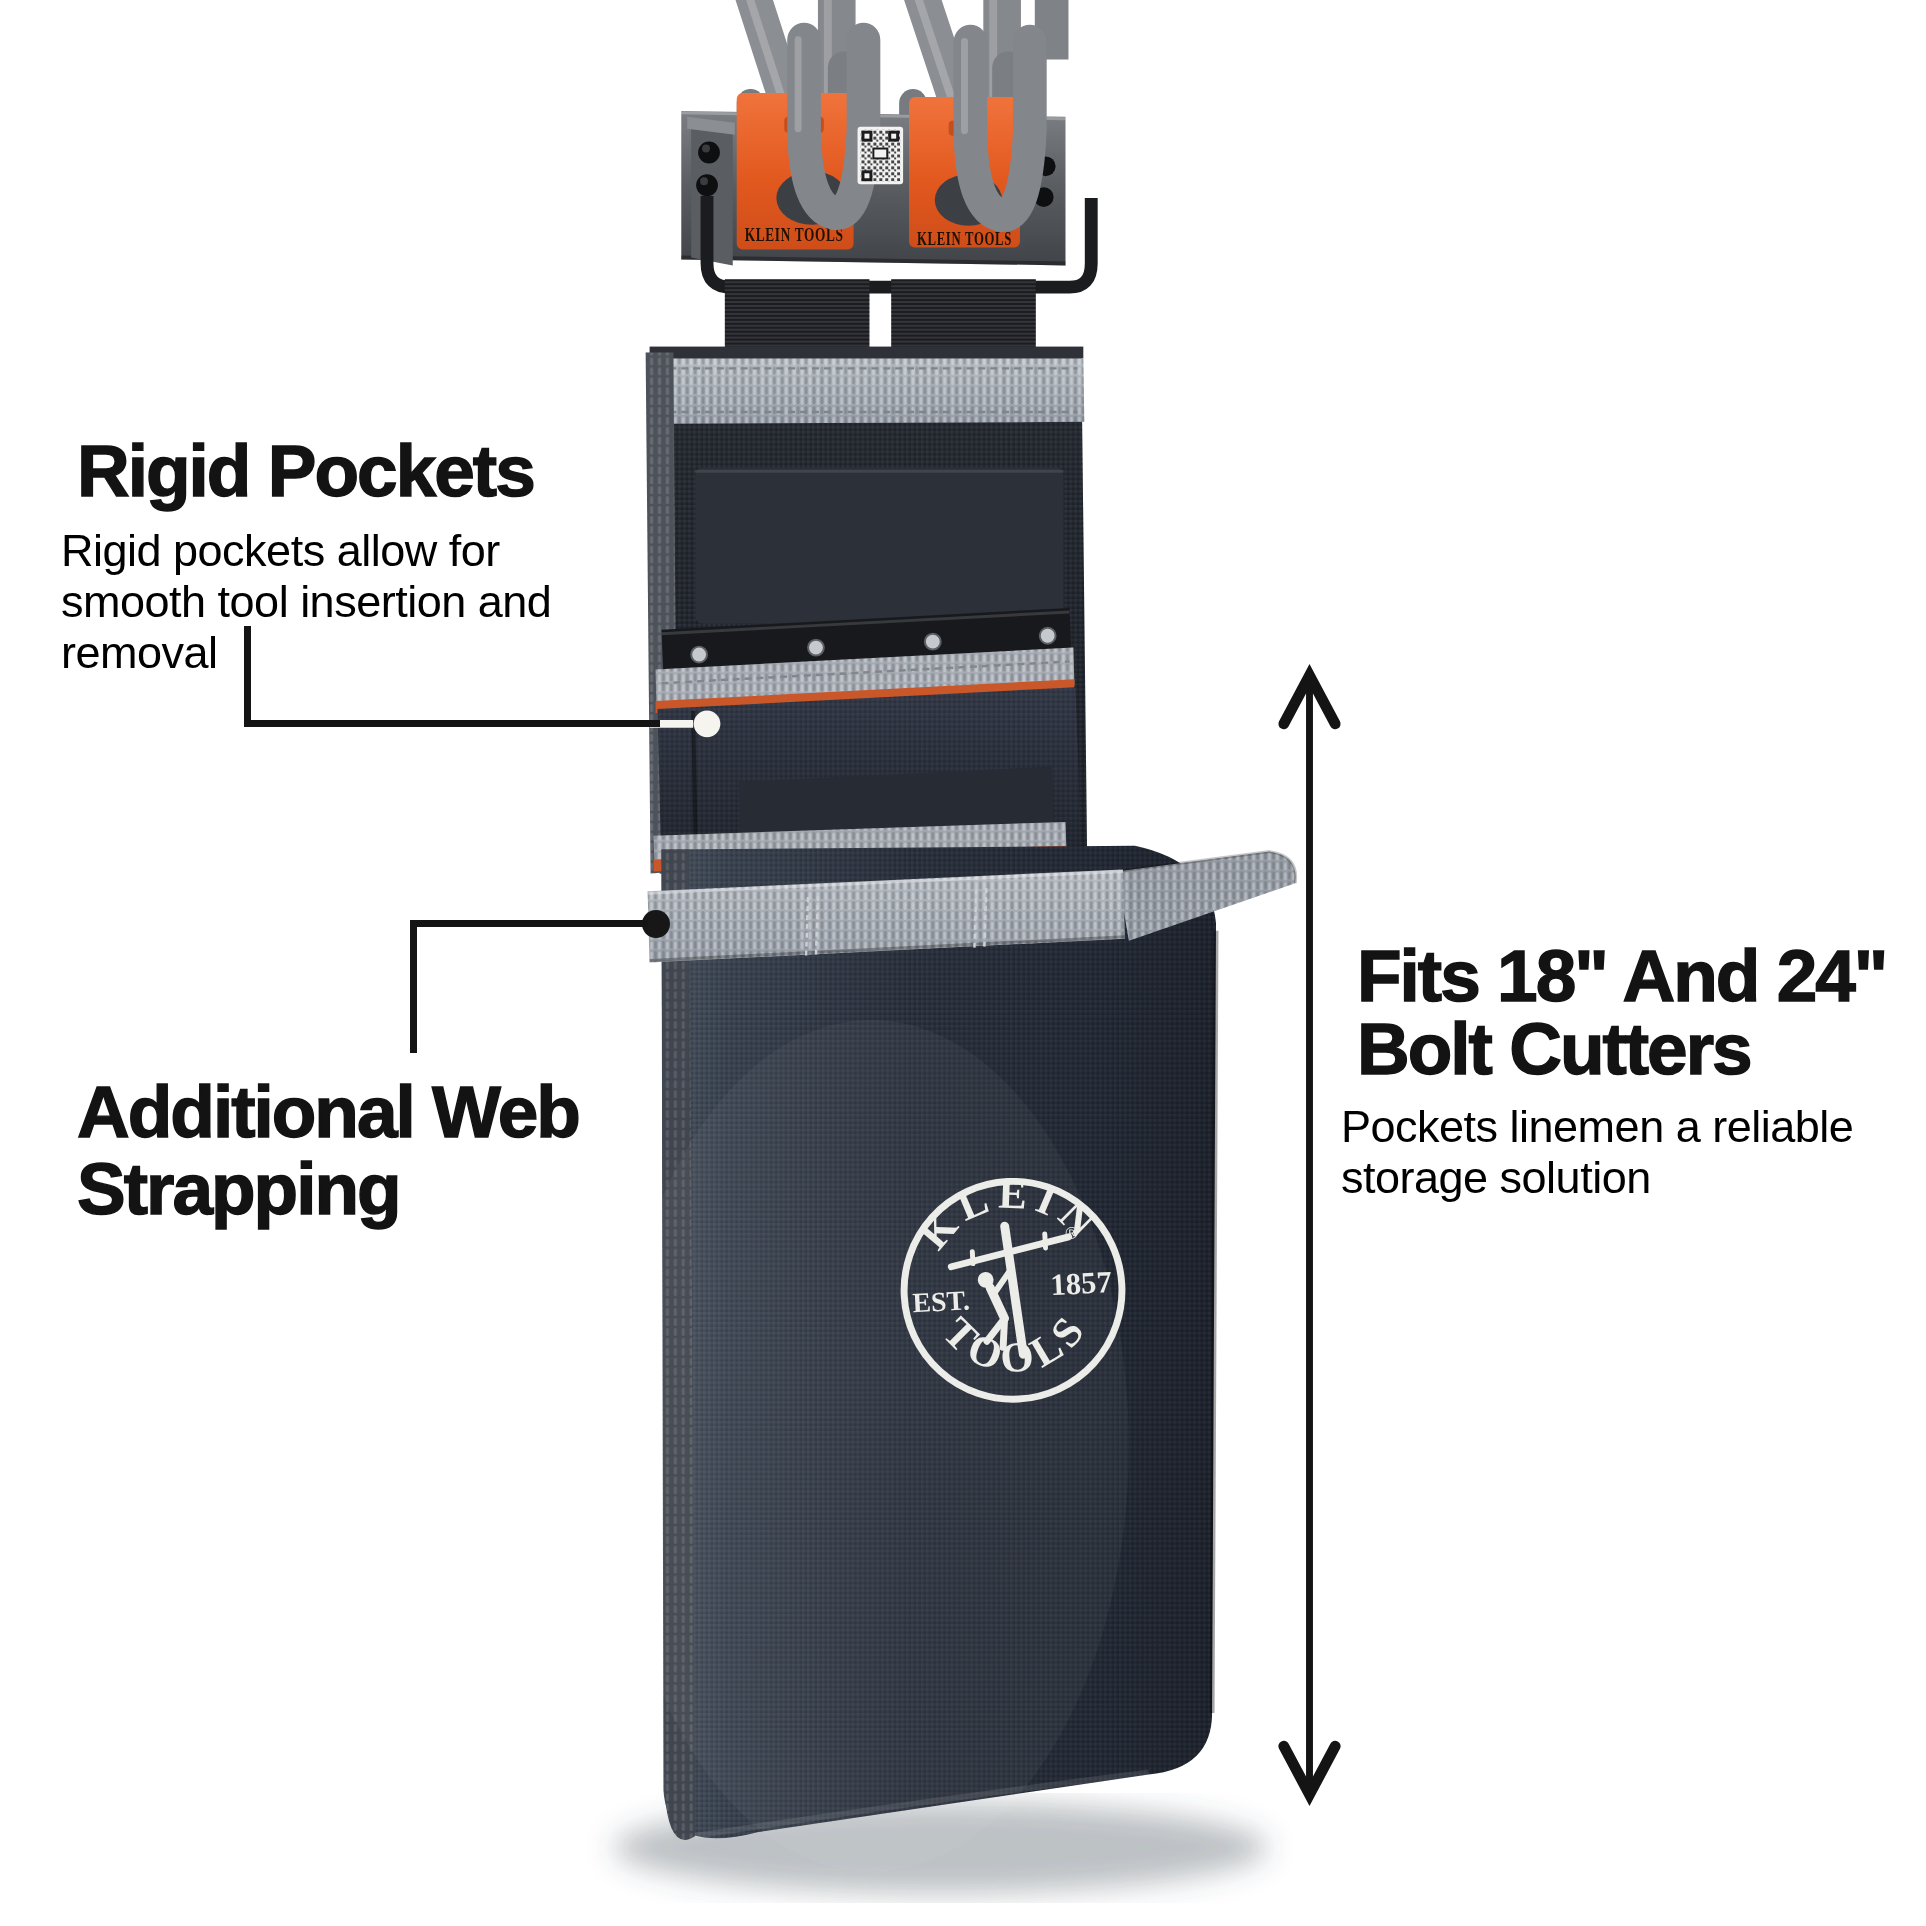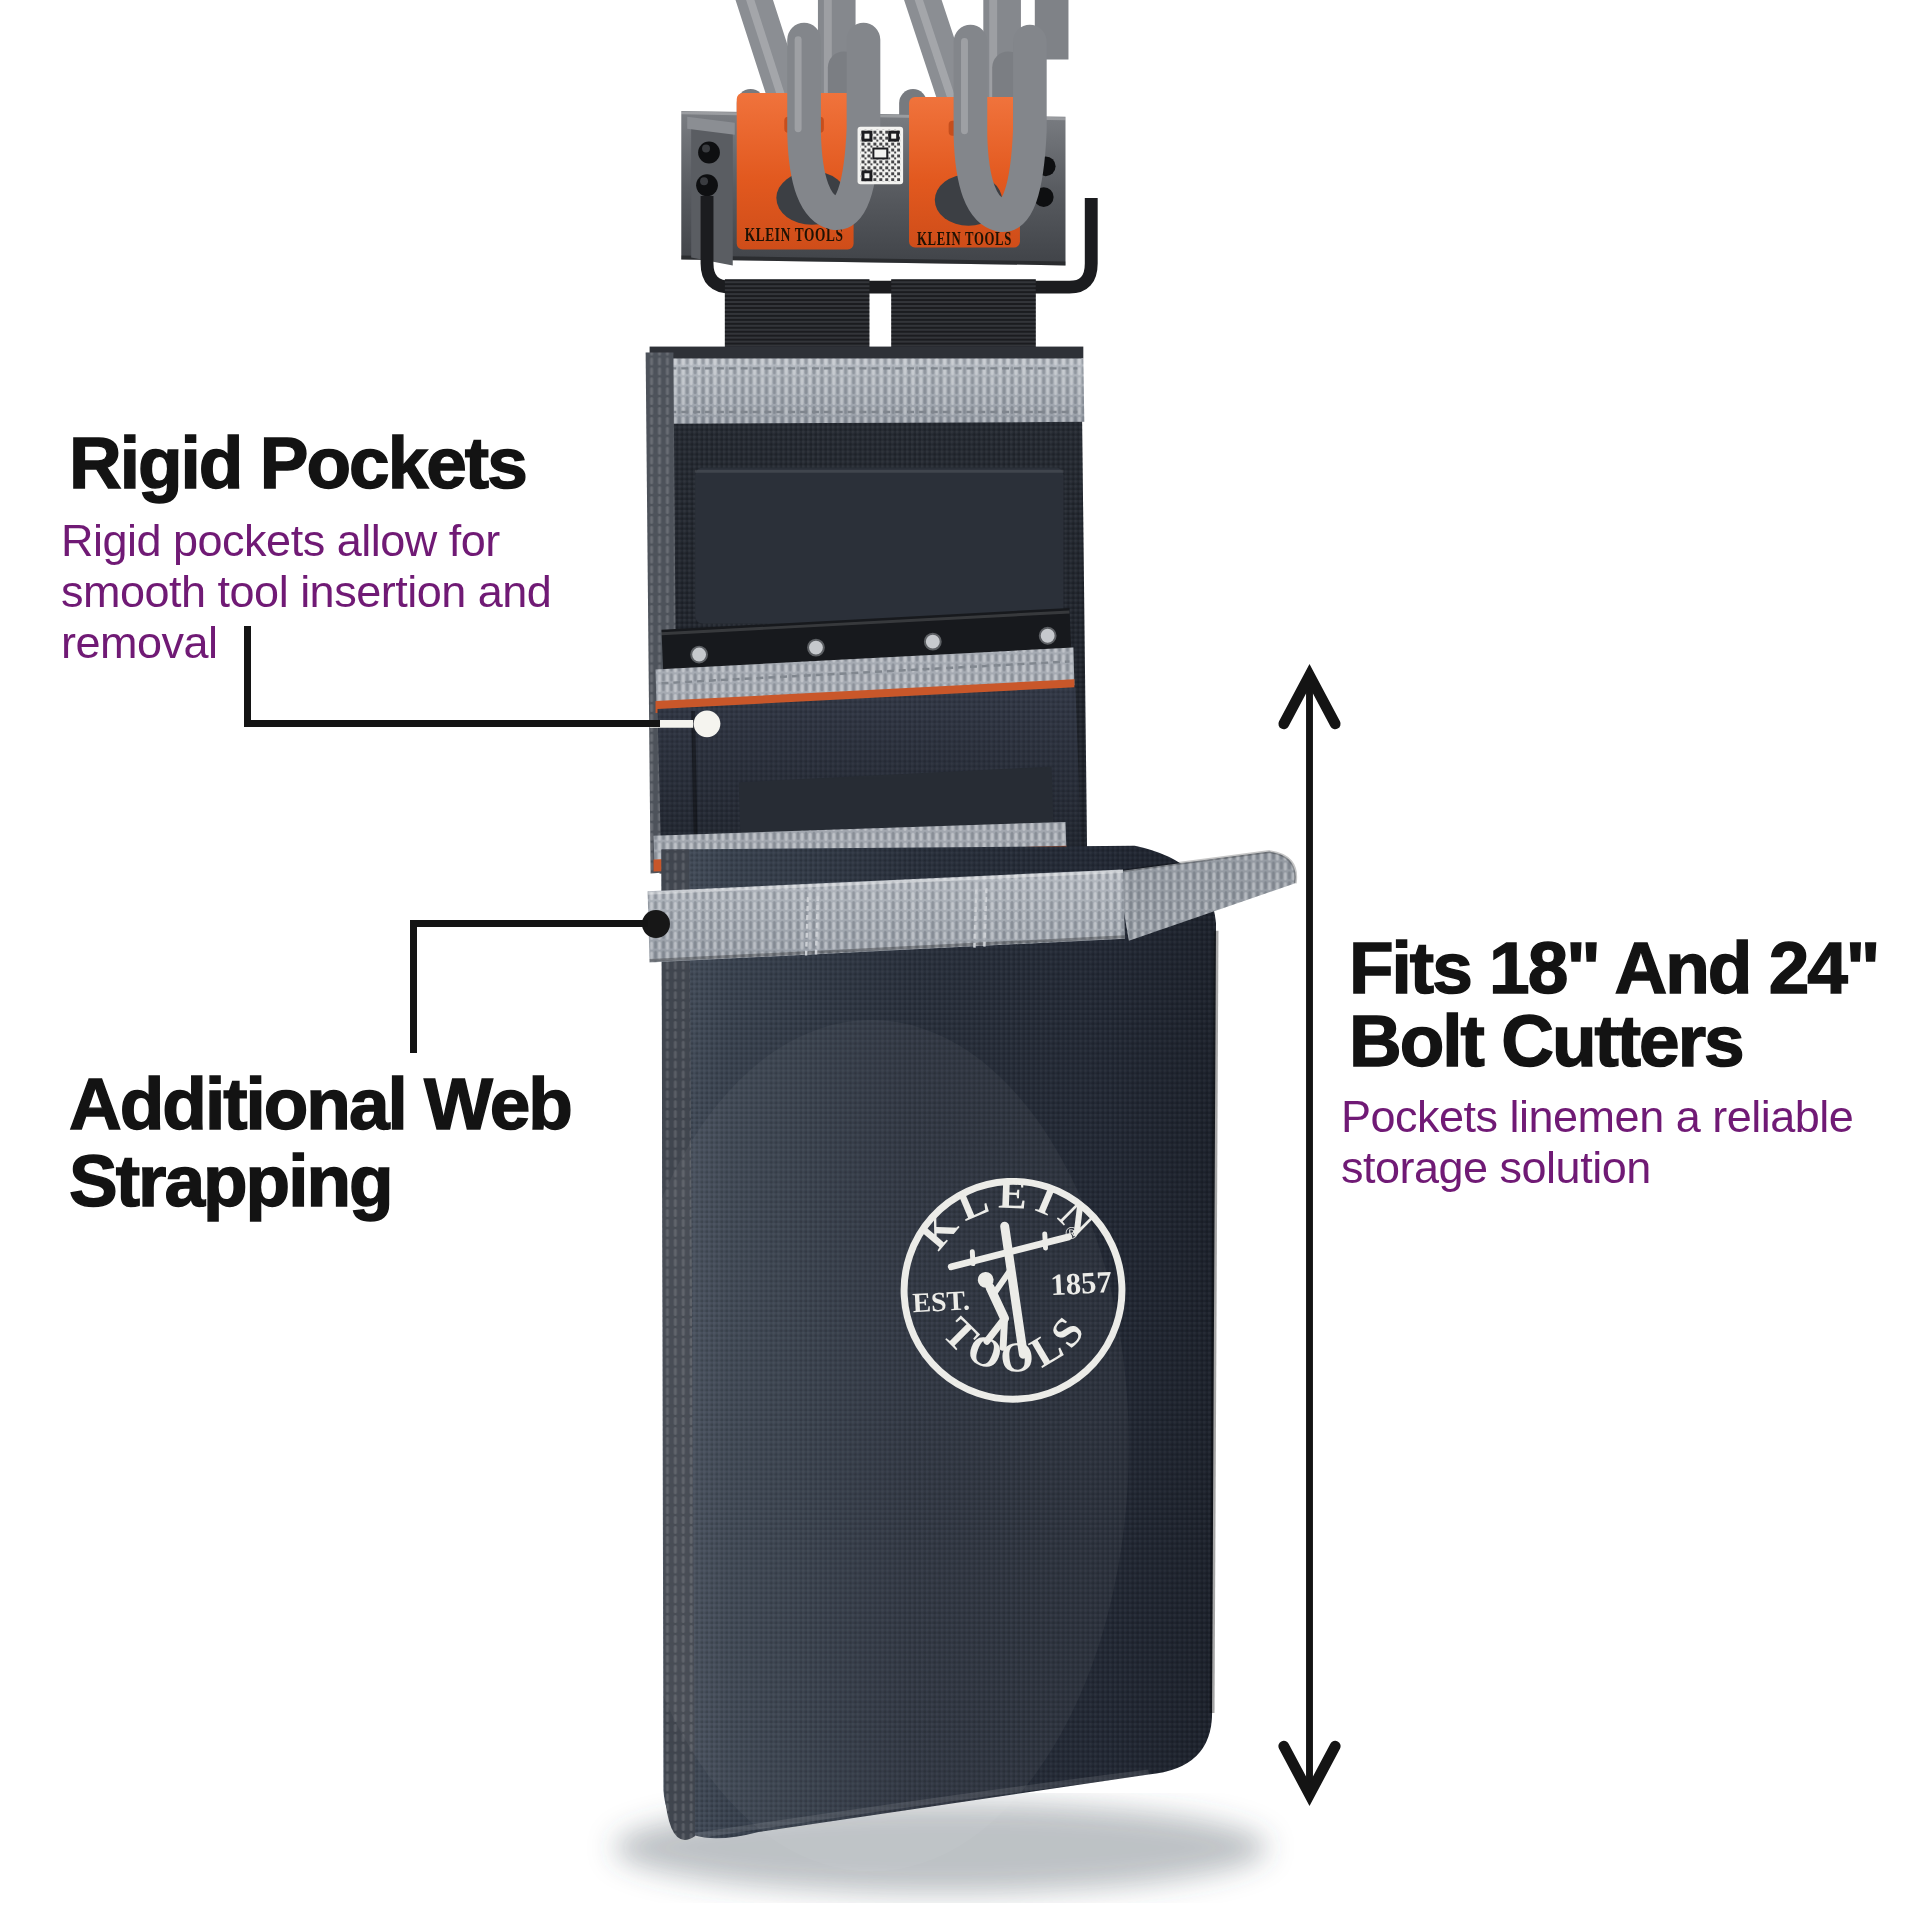--- a/index.html
+++ b/index.html
@@ -2,27 +2,27 @@
 <html><head>
 <meta charset="utf-8">
 <style>
   html,body{margin:0;padding:0;background:#ffffff;}
   .canvas{
     position:relative;width:1927px;height:1927px;background:#ffffff;overflow:hidden;
     font-family:"Liberation Sans",sans-serif;color:#121212;padding-left:44px;
   }
   .callout{position:absolute;}
   .callout h2{
-    margin:8px;font-size:73px;line-height:77px;font-weight:bold;
+    margin:16px;font-size:73px;line-height:77px;font-weight:bold;
     letter-spacing:-2px;white-space:pre-line;color:#131313;
     -webkit-text-stroke:1.4px #131313;
   }
   .callout p{
     margin:14px 0 0 0;font-size:45px;line-height:51px;font-weight:normal;
-    white-space:pre-line;color:#701a75;letter-spacing:-0.5px;
+    white-space:pre-line;color:#000000;letter-spacing:-0.5px;
   }
   .line{position:absolute;background:#141414;}
   .dot{position:absolute;border-radius:50%;}
   .dot.black{width:28px;height:28px;background:#171717;}
   #product-svg{position:absolute;left:0;top:0;}
   #arrow-svg{position:absolute;left:1272px;top:661px;}
 </style>
 </head>
 <body>
 

